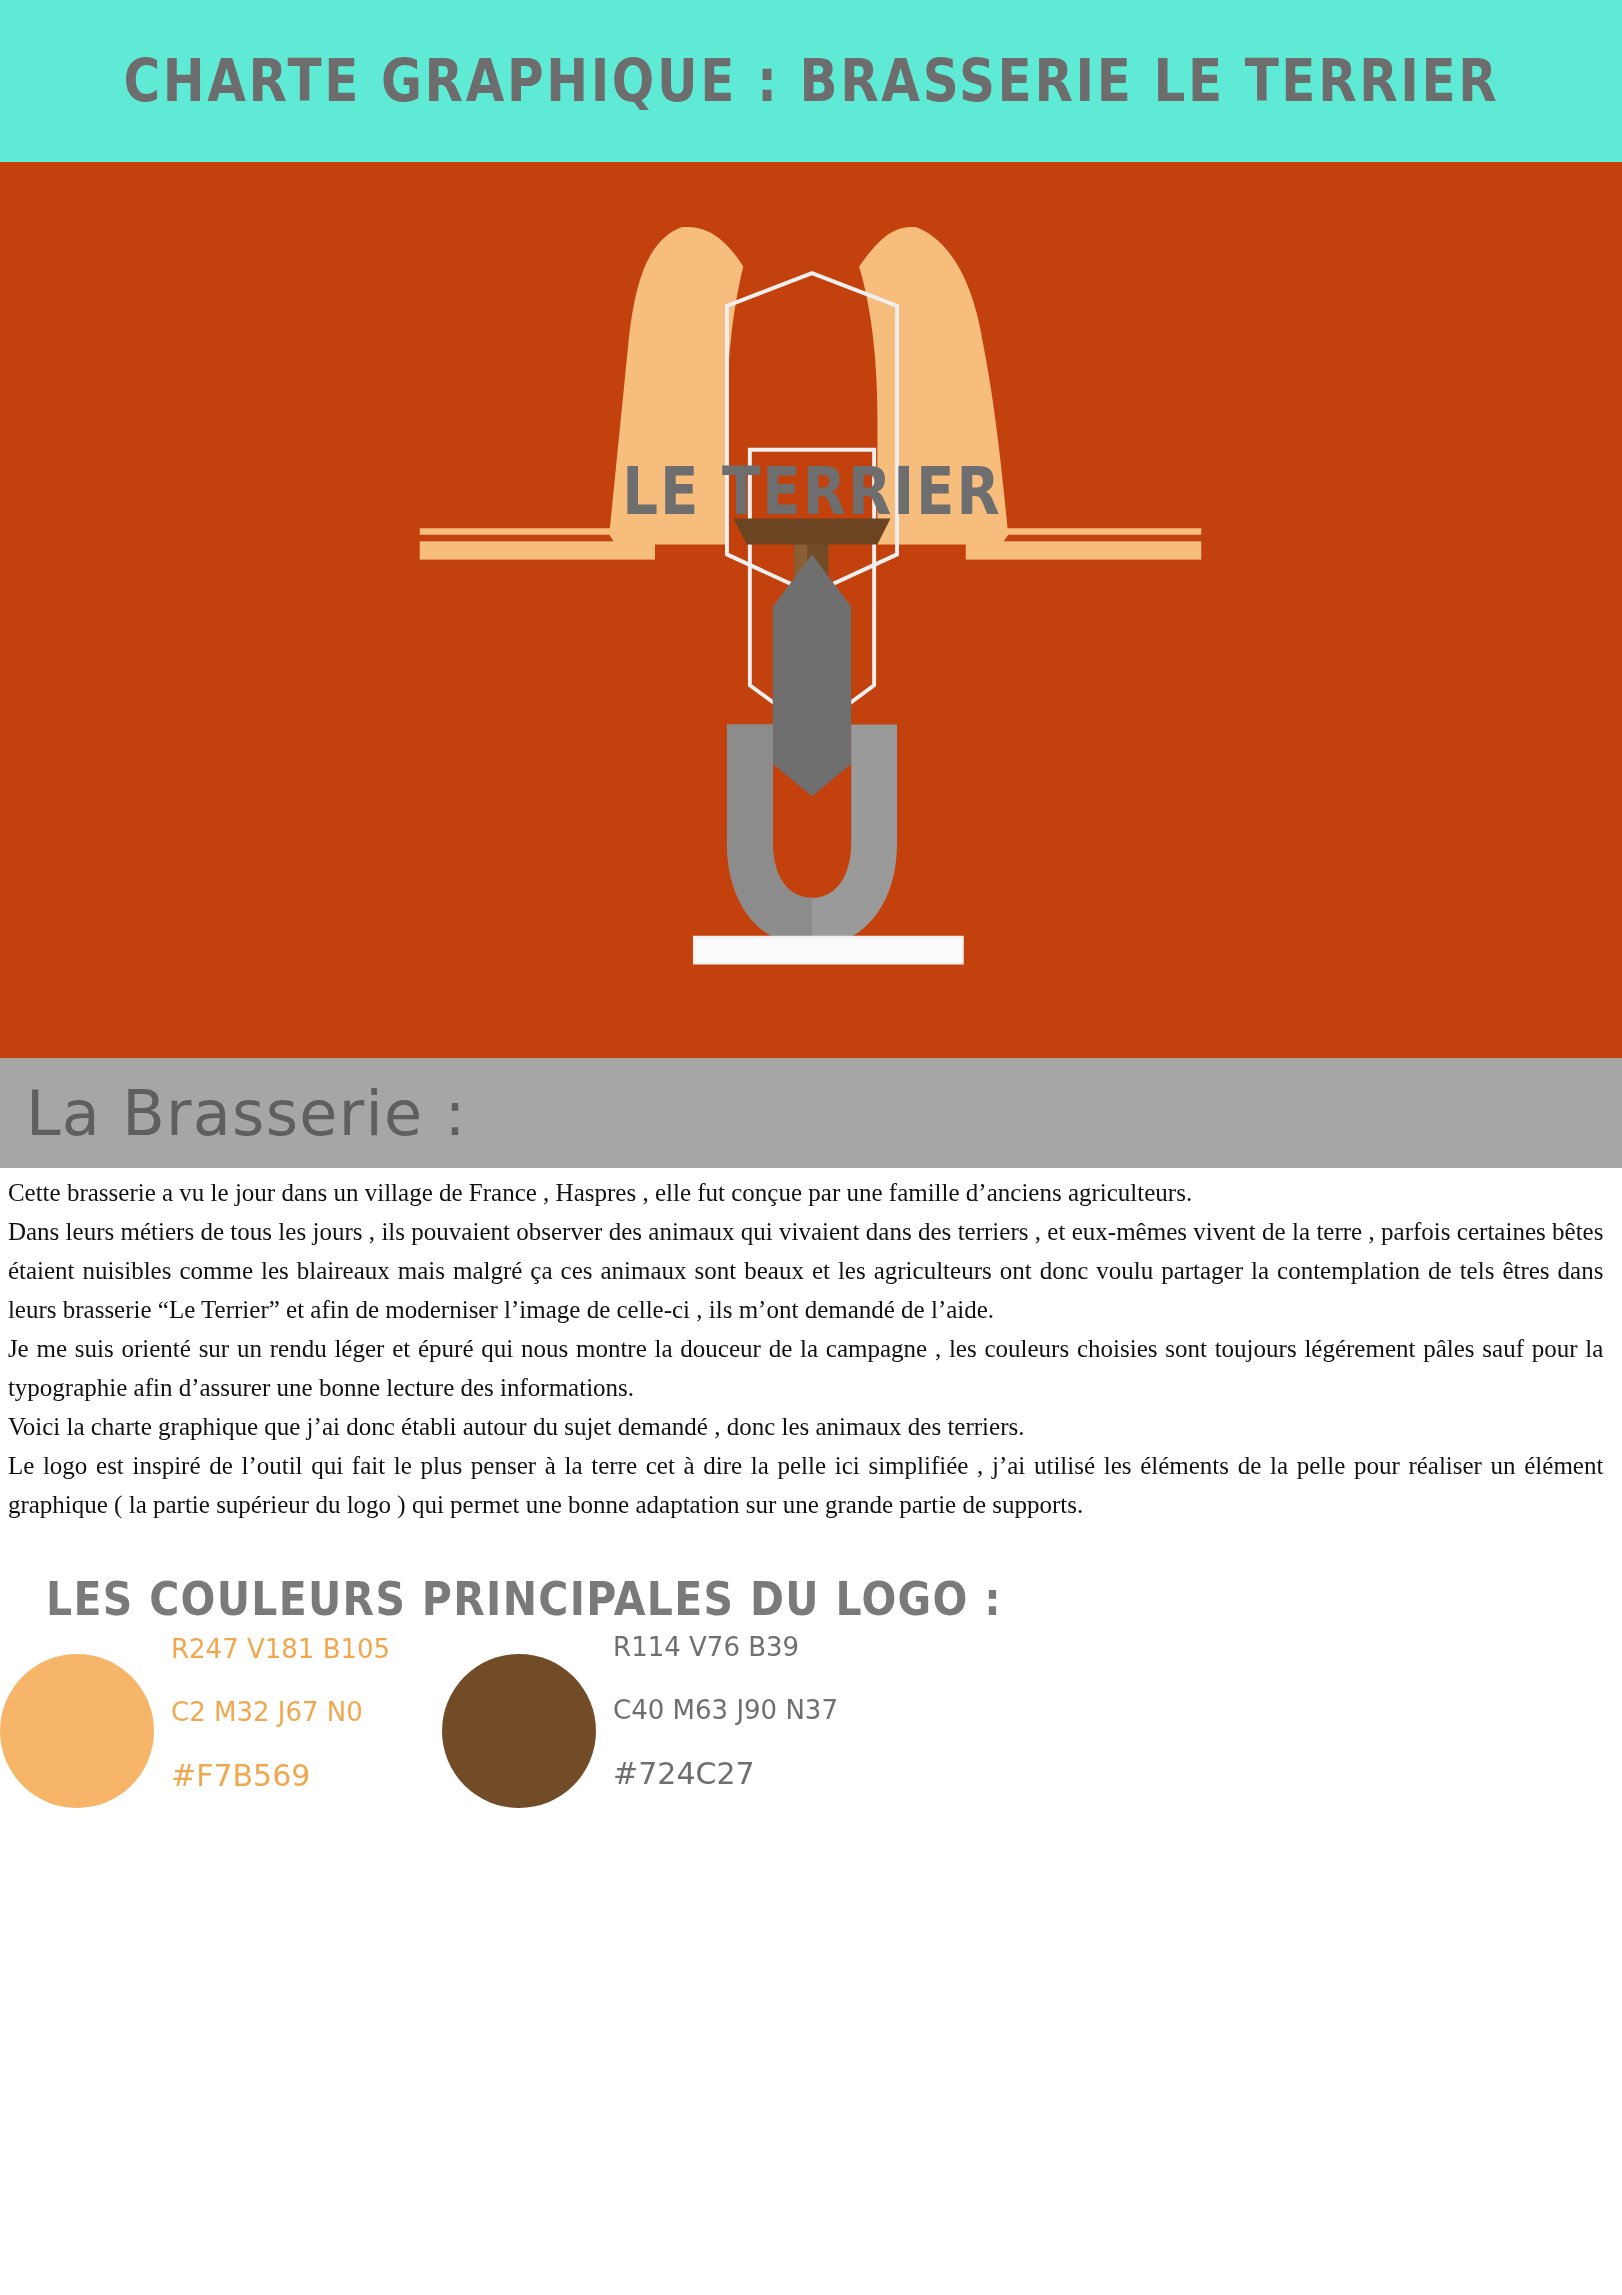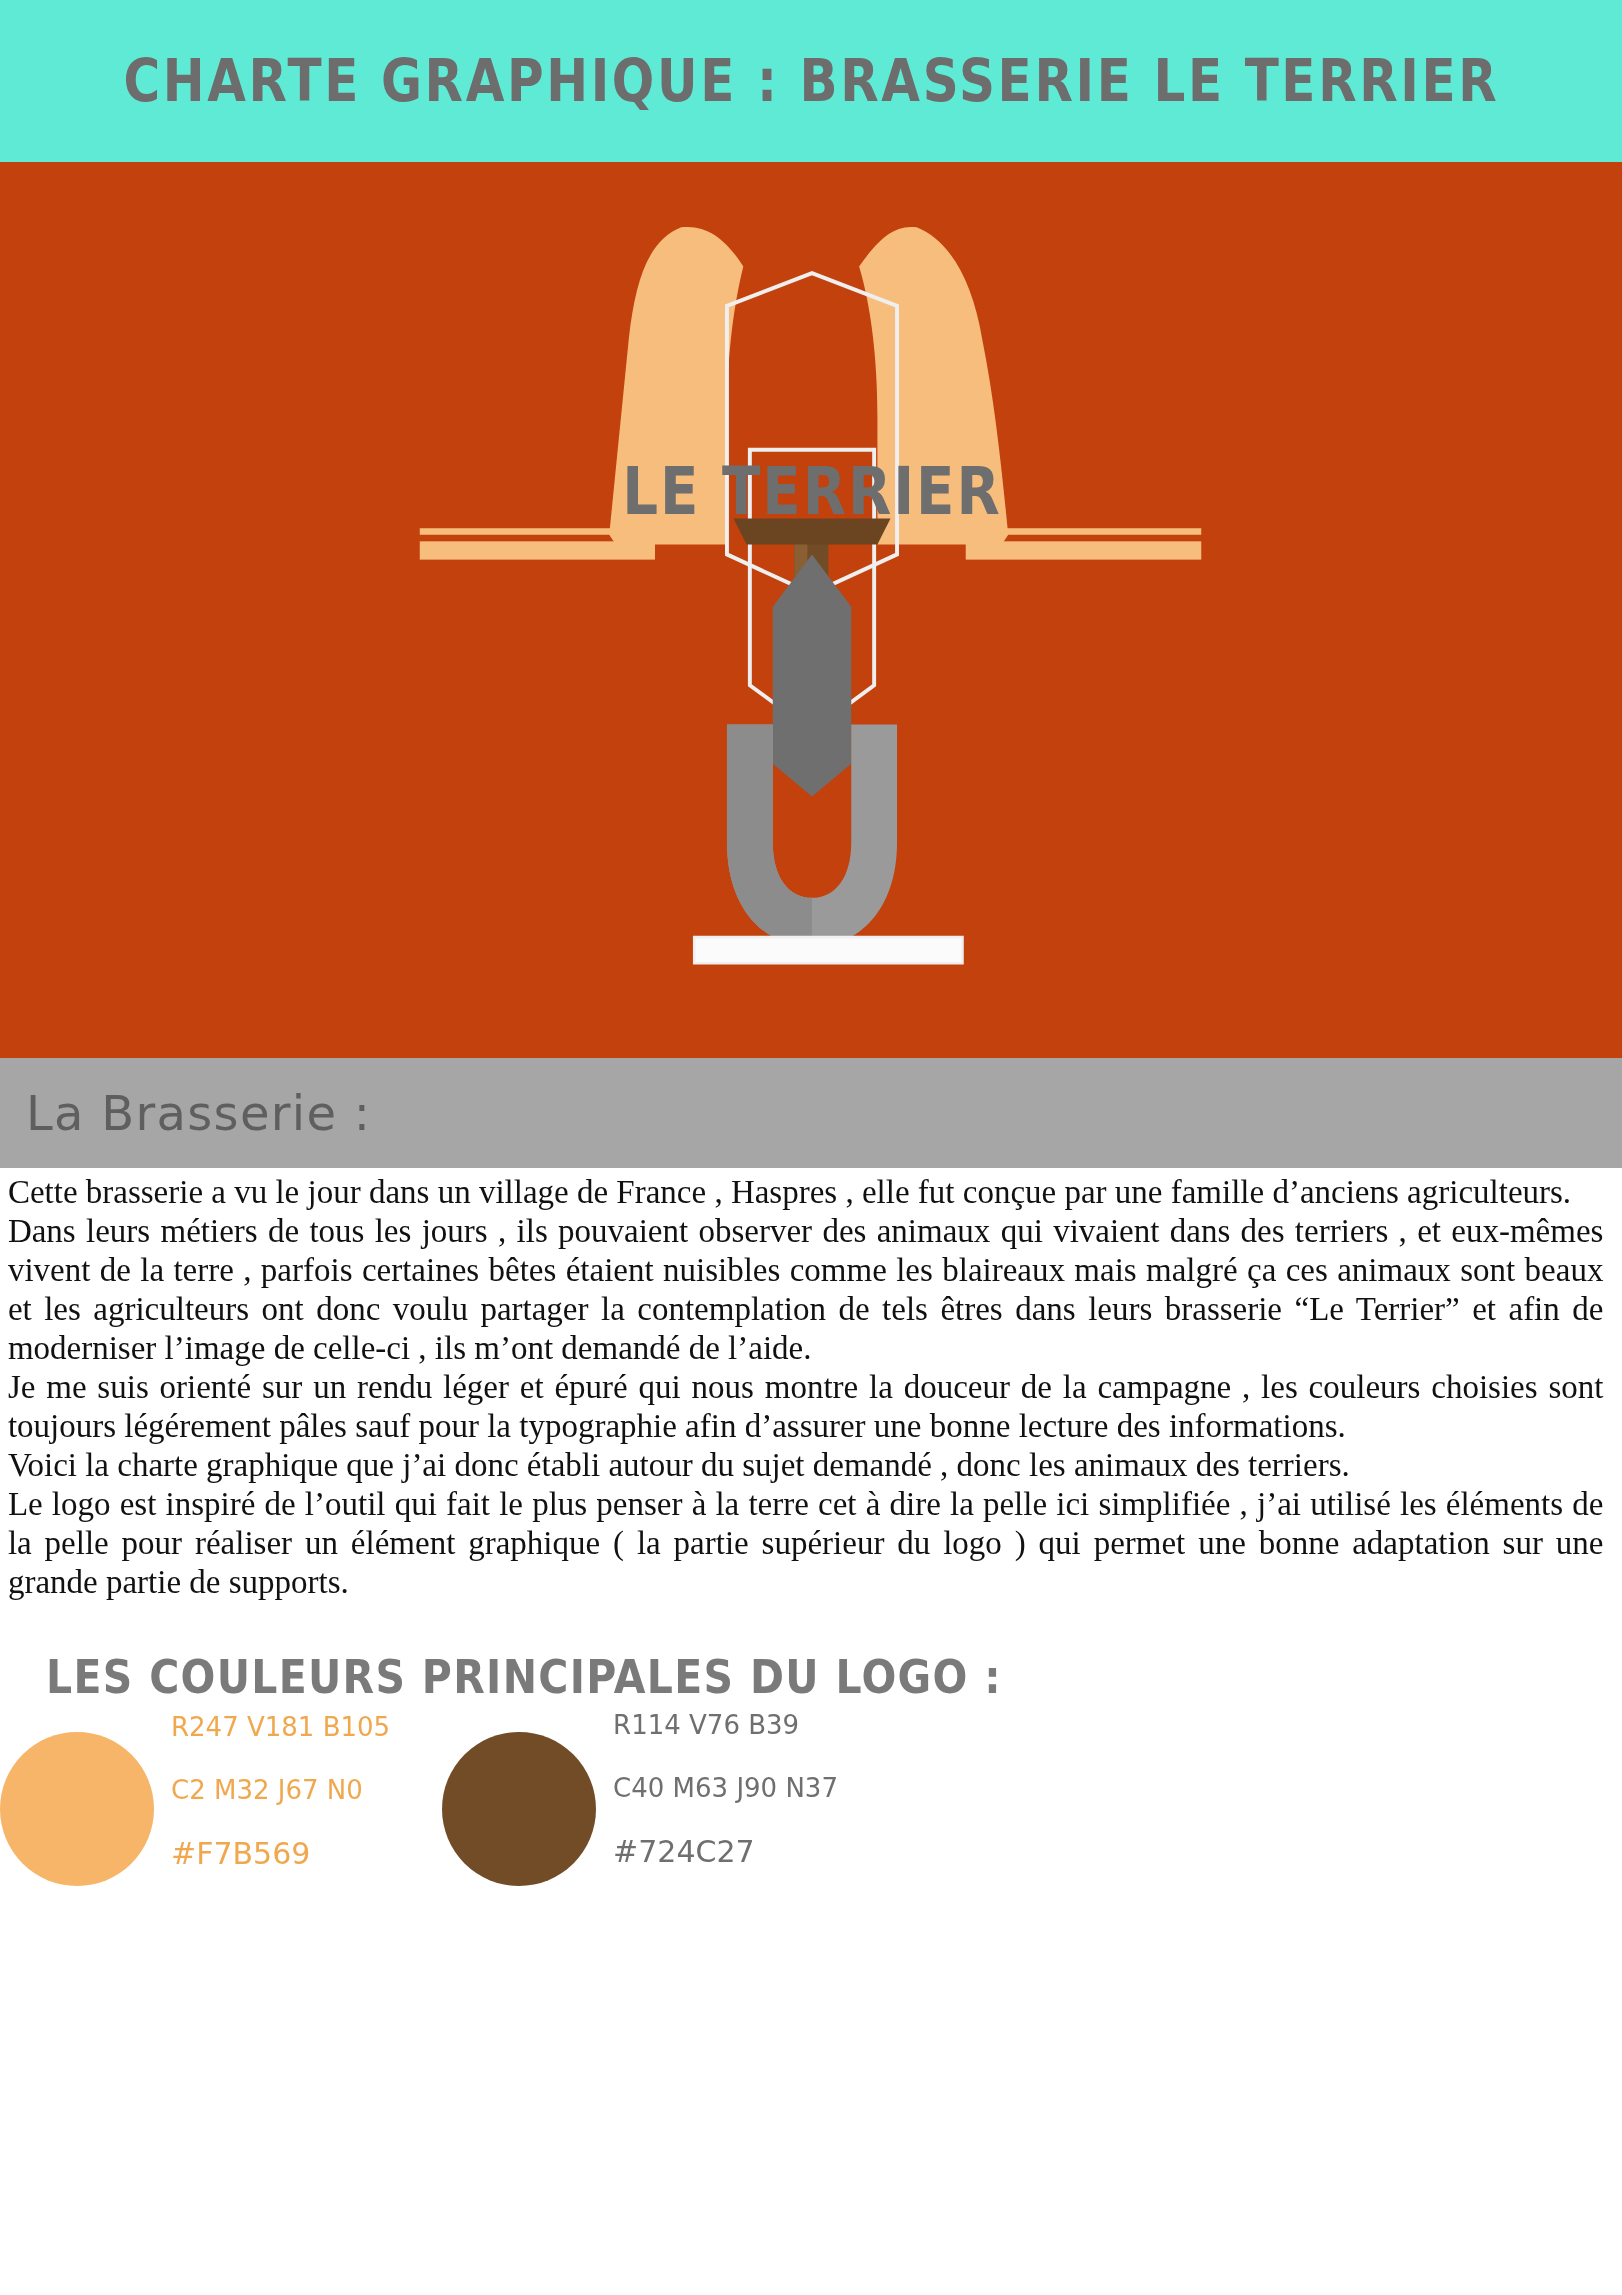--- a/index.html
+++ b/index.html
@@ -57,33 +57,33 @@
     width: 1623px;
     height: 110px;
     background: #a6a6a6;
     display: flex;
     align-items: center;
     box-sizing: border-box;
     padding-left: 26px;
   }
   .section-band-title {
     font-family: "DejaVu Sans", sans-serif;
-    font-size: 48px;
+    font-size: 62px;
     color: #5f5f5f;
     letter-spacing: 1.3px;
   }
 
   
   .body-text {
     padding: 5.2px 19.6px 0 7.9px;
     box-sizing: border-box;
   }
   .body-text p {
     margin: 0;
-    font-size: 33px;
+    font-size: 25px;
     line-height: 39px;
     text-align: justify;
     text-justify: inter-word;
     font-family: "Liberation Serif", serif;
     color: #111111;
   }
 
   
   .colors-title {
     margin: 51px 0 0 46px;

